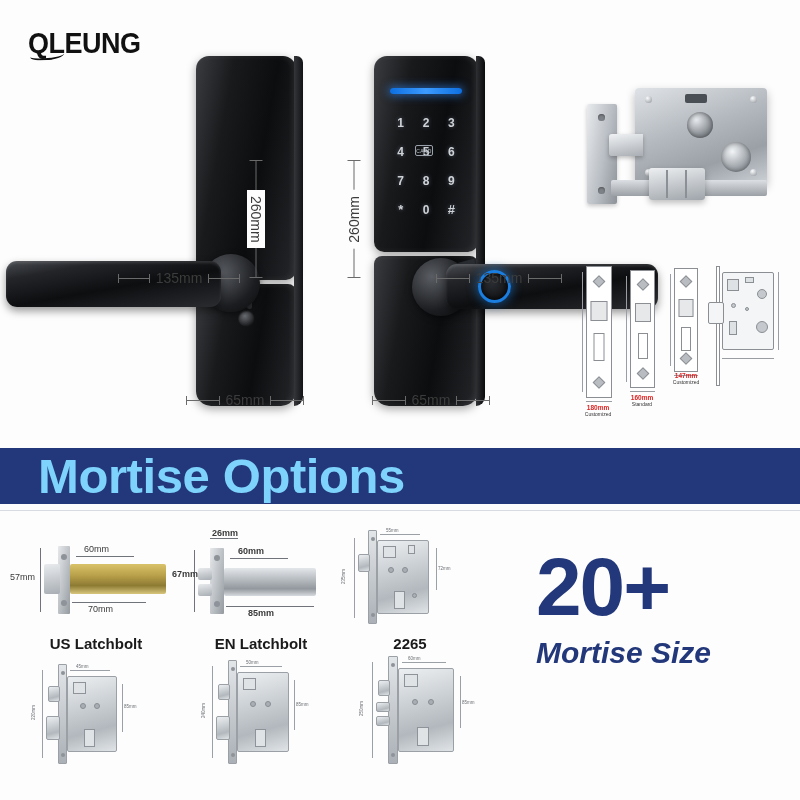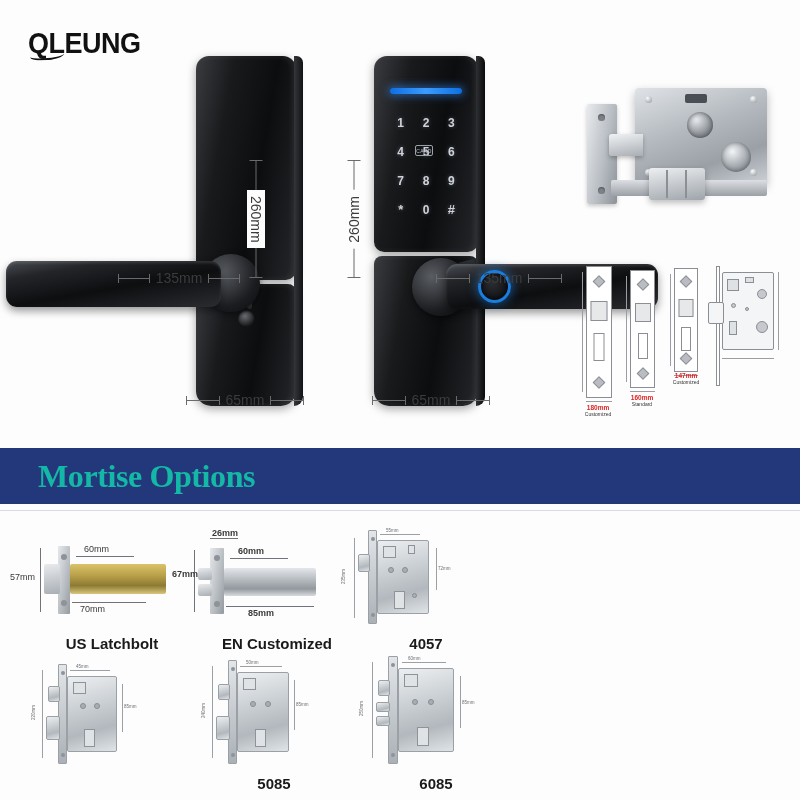--- a/index.html
+++ b/index.html
@@ -223,31 +223,31 @@
                   border: 1px solid #8b8f94; }
   .td-body .rect { position: absolute; border: 1px solid #8b8f94; background: #dfe2e5; }
 
   
   #banner {
     position: absolute; left: 0; top: 448px; width: 800px; height: 56px;
     background: #23387a;
   }
   #banner .title {
     position: absolute; left: 38px; top: 50%; transform: translateY(-50%);
-    color: #14b8a6; font-size: 32px; font-weight: 700;
-    font-family: Liberation Serif, serif; letter-spacing: -0.4px;
+    color: #7dd3fc; font-size: 49px; font-weight: 700;
+    font-family: Liberation Sans, sans-serif; letter-spacing: -0.4px;
   }
   #banner-rule { position: absolute; left: 0; top: 510px; width: 800px; height: 1px;
                  background: #d8dce2; }
 
   
   #mortise-grid { position: absolute; left: 0; top: 524px; width: 520px; height: 276px; }
   .mcell { position: absolute; text-align: center; }
   .mcell .caption {
-    position: absolute; left: 16px; width: 100%; bottom: 0;
+    position: absolute; left: 0; width: 100%; bottom: 0;
     font-size: 15px; font-weight: 700; color: #1a1a1a;
     font-family: "Liberation Sans", sans-serif;
     margin-top: 24px;
   }
   .mcell .art { position: absolute; left: 0; top: 0; width: 100%; }
 
   
   .lb-face {
     position: absolute; background: linear-gradient(100deg,#e7e9eb,#b6bbc0 60%,#949a9f);
     border-radius: 1px;
@@ -476,21 +476,21 @@
           <div class="h" style="top:8px;"></div>
             <div class="h" style="bottom:8px;"></div>
         </div>
         <div class="lb-latch" style="left:38px;top:32px;width:16px;height:30px;"></div>
         <div class="lb-tube" style="left:64px;top:32px;width:96px;height:30px;"></div>
         <div class="lb-line" style="left:34px;top:16px;width:1px;height:64px;"></div>
         <span class="lb-dim" style="left:4px;top:40px;">57mm</span>
         <div class="lb-line" style="left:70px;top:24px;width:58px;height:1px;"></div>
         <span class="lb-dim" style="left:78px;top:12px;">60mm</span>
         <div class="lb-line" style="left:66px;top:70px;width:74px;height:1px;"></div>
-        <span class="lb-dim" style="left:74px;top:72px;">70mm</span>
+        <span class="lb-dim" style="left:82px;top:72px;">70mm</span>
       </div>
       <div class="caption">US Latchbolt</div>
     </div>
 
     <div class="mcell" style="left:186px;top:4px;width:150px;height:124px;">
       <div class="art" style="height:96px;position:relative;font-weight:bold;">
         <div class="lb-line" style="left:24px;top:10px;width:28px;height:1px;"></div>
         <span class="lb-dim" style="left:26px;top:0px;">26mm</span>
         <div class="lb-face" style="left:24px;top:20px;width:14px;height:66px;">
           <div class="h" style="top:7px;"></div>
@@ -499,21 +499,21 @@
         <div class="lb-latch" style="left:12px;top:40px;width:14px;height:12px;"></div>
         <div class="lb-latch" style="left:12px;top:56px;width:14px;height:12px;"></div>
         <div class="lb-tube steel" style="left:38px;top:40px;width:92px;height:28px;"></div>
         <div class="lb-line" style="left:8px;top:22px;width:1px;height:62px;"></div>
         <span class="lb-dim" style="left:-14px;top:41px;">67mm</span>
         <div class="lb-line" style="left:44px;top:30px;width:58px;height:1px;"></div>
         <span class="lb-dim" style="left:52px;top:18px;">60mm</span>
         <div class="lb-line" style="left:40px;top:78px;width:88px;height:1px;"></div>
         <span class="lb-dim" style="left:62px;top:80px;">85mm</span>
       </div>
-      <div class="caption">EN Customized</div>
+      <div class="caption">EN Latchbolt</div>
     </div>
 
     <div class="mcell" style="left:340px;top:4px;width:140px;height:124px;">
       <div class="art" style="height:98px;position:relative;">
         <div class="mfp" style="left:28px;top:2px;width:9px;height:94px;">
           <div class="ph" style="top:6px;"></div>
             <div class="ph" style="bottom:6px;"></div>
         </div>
         <div class="mb" style="left:37px;top:12px;width:52px;height:74px;">
           <div class="sq" style="left:5px;top:5px;width:13px;height:12px;"></div>
@@ -524,21 +524,21 @@
           <div class="pin" style="left:34px;top:52px;width:5px;height:5px;"></div>
         </div>
         <div class="mb" style="left:18px;top:26px;width:12px;height:18px;"></div>
         <div class="m-line" style="left:14px;top:10px;width:1px;height:80px;"></div>
         <span class="m-dim" style="left:-4px;top:46px;transform:rotate(-90deg);">235mm</span>
         <div class="m-line" style="left:40px;top:6px;width:40px;height:1px;"></div>
         <span class="m-dim" style="left:46px;top:0px;">55mm</span>
         <div class="m-line" style="left:96px;top:20px;width:1px;height:42px;"></div>
         <span class="m-dim" style="left:98px;top:38px;">72mm</span>
       </div>
-      <div class="caption">4057</div>
+      <div class="caption">2265</div>
     </div>
 
     <div class="mcell" style="left:6px;top:138px;width:160px;height:130px;">
       <div class="art" style="height:104px;position:relative;">
         <div class="mfp" style="left:52px;top:2px;width:9px;height:100px;">
           <div class="ph" style="top:6px;"></div>
             <div class="ph" style="bottom:6px;"></div>
         </div>
         <div class="mb" style="left:61px;top:14px;width:50px;height:76px;">
           <div class="sq" style="left:5px;top:5px;width:13px;height:12px;"></div>
@@ -571,21 +571,20 @@
         </div>
         <div class="mb" style="left:40px;top:26px;width:12px;height:16px;"></div>
         <div class="mb" style="left:38px;top:58px;width:14px;height:24px;"></div>
         <div class="m-line" style="left:34px;top:8px;width:1px;height:92px;"></div>
         <span class="m-dim" style="left:18px;top:50px;transform:rotate(-90deg);">240mm</span>
         <div class="m-line" style="left:62px;top:8px;width:42px;height:1px;"></div>
         <span class="m-dim" style="left:68px;top:2px;">50mm</span>
         <div class="m-line" style="left:116px;top:22px;width:1px;height:50px;"></div>
         <span class="m-dim" style="left:118px;top:44px;">85mm</span>
       </div>
-      <div class="caption">5085</div>
     </div>
 
     <div class="mcell" style="left:336px;top:130px;width:168px;height:138px;">
       <div class="art" style="height:112px;position:relative;">
         <div class="mfp" style="left:52px;top:2px;width:10px;height:108px;">
           <div class="ph" style="top:6px;"></div>
             <div class="ph" style="bottom:6px;"></div>
         </div>
         <div class="mb" style="left:62px;top:14px;width:56px;height:84px;">
           <div class="sq" style="left:5px;top:5px;width:14px;height:13px;"></div>
@@ -596,23 +595,24 @@
         <div class="mb" style="left:42px;top:26px;width:12px;height:16px;"></div>
         <div class="mb" style="left:40px;top:48px;width:14px;height:10px;"></div>
         <div class="mb" style="left:40px;top:62px;width:14px;height:10px;"></div>
         <div class="m-line" style="left:36px;top:8px;width:1px;height:96px;"></div>
         <span class="m-dim" style="left:18px;top:52px;transform:rotate(-90deg);">250mm</span>
         <div class="m-line" style="left:66px;top:8px;width:44px;height:1px;"></div>
         <span class="m-dim" style="left:72px;top:2px;">60mm</span>
         <div class="m-line" style="left:124px;top:22px;width:1px;height:52px;"></div>
         <span class="m-dim" style="left:126px;top:46px;">85mm</span>
       </div>
-      <div class="caption">6085</div>
     </div>
 
   </div>
 
   <div id="count-block">
+    <div class="big">20+</div>
     <div class="sub">
+      <div>Mortise Size</div>
     </div>
   </div>
 
 </div>
 
 </body></html>

